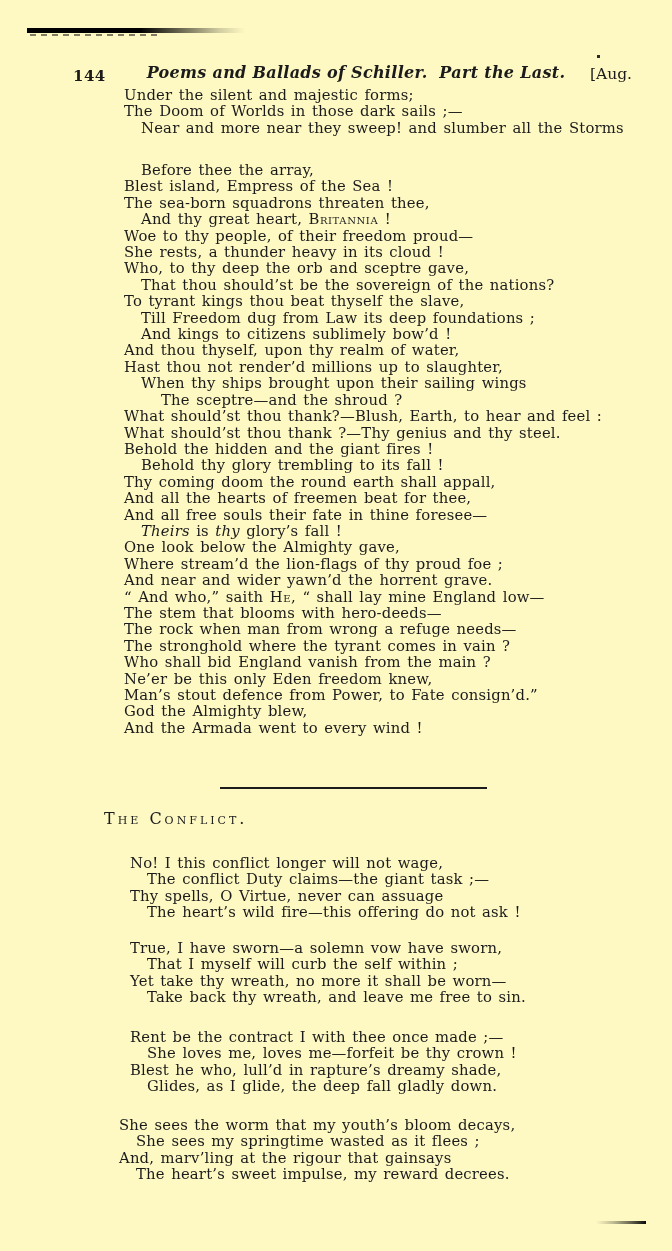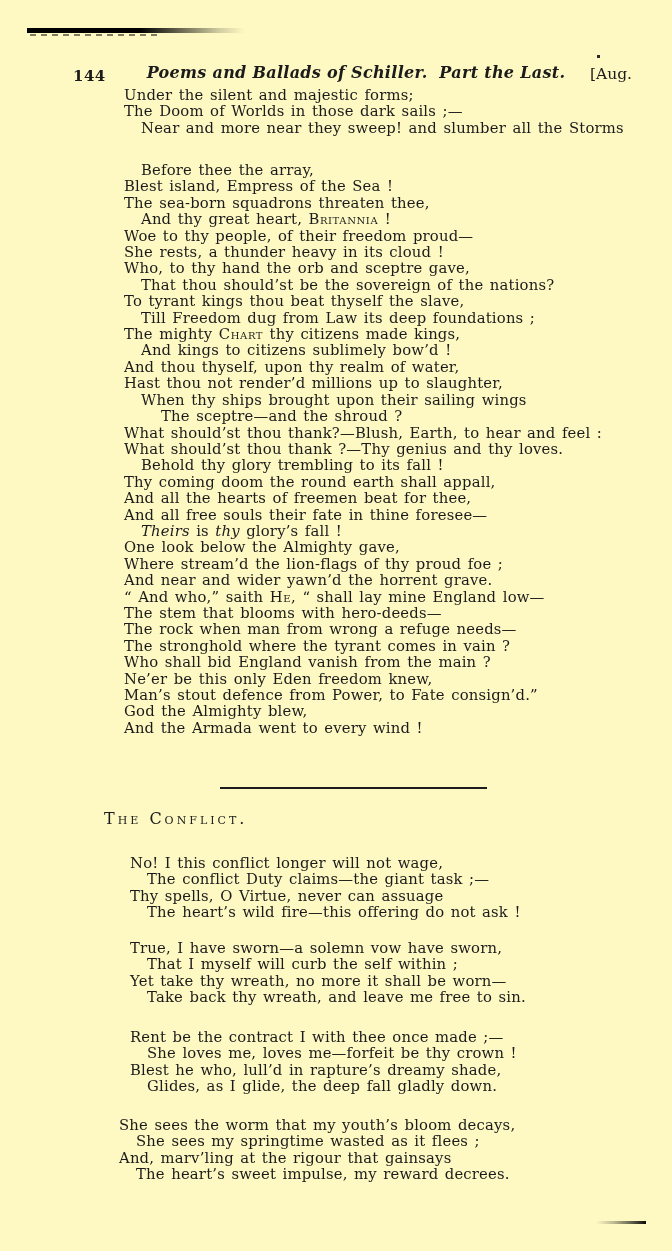--- a/index.html
+++ b/index.html
@@ -102,32 +102,32 @@
       <div class="line i1"><span>Near and more near they sweep! and slumber all the Storms</span></div>
     </div>
 
   <div class="poem armada">
       <div class="line i1"><span>Before thee the array,</span></div>
       <div class="line i0"><span>Blest island, Empress of the Sea !</span></div>
       <div class="line i0"><span>The sea-born squadrons threaten thee,</span></div>
       <div class="line i1"><span>And thy great heart, </span><span class="sc">Britannia</span><span> !</span></div>
       <div class="line i0"><span>Woe to thy people, of their freedom proud—</span></div>
       <div class="line i0"><span>She rests, a thunder heavy in its cloud !</span></div>
-      <div class="line i0"><span>Who, to thy hand the orb and sceptre gave,</span></div>
+      <div class="line i0"><span>Who, to thy deep the orb and sceptre gave,</span></div>
       <div class="line i1"><span>That thou should’st be the sovereign of the nations?</span></div>
       <div class="line i0"><span>To tyrant kings thou beat thyself the slave,</span></div>
       <div class="line i1"><span>Till Freedom dug from Law its deep foundations ;</span></div>
-      <div class="line i0"><span>The mighty </span><span class="sc">Chart</span><span> thy citizens made kings,</span></div>
       <div class="line i1"><span>And kings to citizens sublimely bow’d !</span></div>
       <div class="line i0"><span>And thou thyself, upon thy realm of water,</span></div>
       <div class="line i0"><span>Hast thou not render’d millions up to slaughter,</span></div>
       <div class="line i1"><span>When thy ships brought upon their sailing wings</span></div>
       <div class="line i2"><span>The sceptre—and the shroud ?</span></div>
       <div class="line i0"><span>What should’st thou thank?—Blush, Earth, to hear and feel :</span></div>
-      <div class="line i0"><span>What should’st thou thank ?—Thy genius and thy loves.</span></div>
+      <div class="line i0"><span>What should’st thou thank ?—Thy genius and thy steel.</span></div>
+      <div class="line i0"><span>Behold the hidden and the giant fires !</span></div>
       <div class="line i1"><span>Behold thy glory trembling to its fall !</span></div>
       <div class="line i0"><span>Thy coming doom the round earth shall appall,</span></div>
       <div class="line i0"><span>And all the hearts of freemen beat for thee,</span></div>
       <div class="line i0"><span>And all free souls their fate in thine foresee—</span></div>
       <div class="line i1"><span class="it">Theirs</span><span> is </span><span class="it">thy</span><span> glory’s fall !</span></div>
       <div class="line i0"><span>One look below the Almighty gave,</span></div>
       <div class="line i0"><span>Where stream’d the lion-flags of thy proud foe ;</span></div>
       <div class="line i0"><span>And near and wider yawn’d the horrent grave.</span></div>
       <div class="line i0"><span>“ And who,” saith </span><span class="sc">He</span><span>, “ shall lay mine England low—</span></div>
       <div class="line i0"><span>The stem that blooms with hero-deeds—</span></div>

